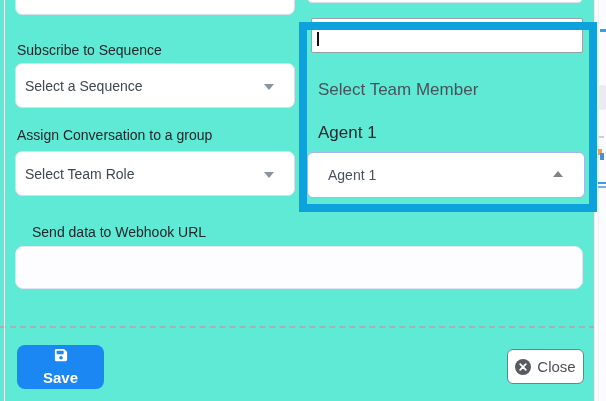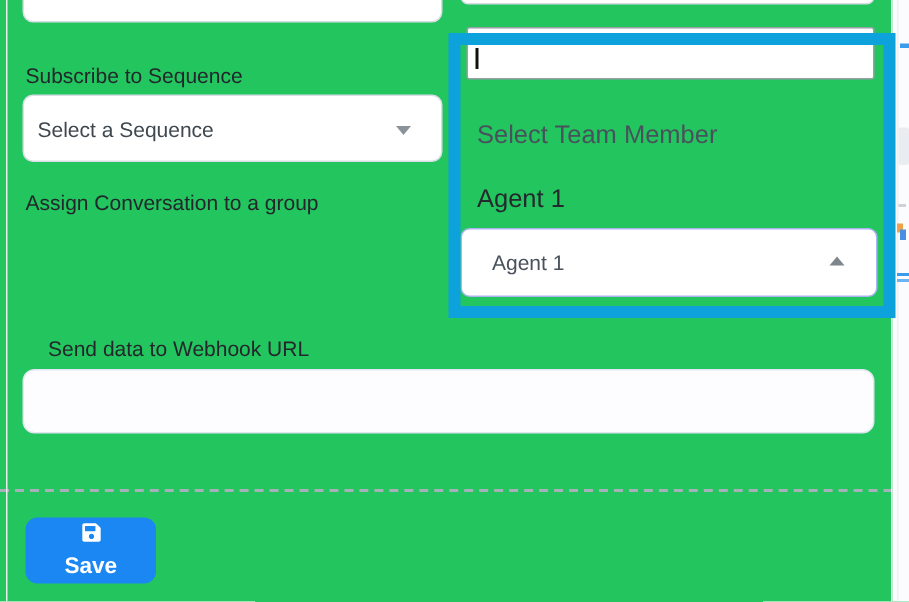--- a/index.html
+++ b/index.html
@@ -1,17 +1,17 @@
 <!DOCTYPE html>
 <html><head>
 <meta charset="utf-8">
 <style>
   html,body{margin:0;padding:0;background:#fff;}
   .screen{position:relative;width:606px;height:401px;overflow:hidden;
-    font-family:"Liberation Sans",sans-serif;background:#22c55e;color:#23272c;}
+    font-family:"Liberation Sans",sans-serif;background:#5eead4;color:#23272c;}
 
   .edge-line{position:absolute;top:0;width:1px;height:401px;background:#e9ebf0;z-index:1;}
 
   
   .box{position:absolute;background:#fff;border:1px solid #d8dde6;border-radius:7px;box-sizing:border-box;}
   .select-box{display:flex;align-items:center;padding-left:9px;font-size:14px;color:#3f474f;cursor:pointer;}
   .caret-down{position:absolute;right:20px;top:50%;margin-top:-2px;width:0;height:0;
     border-left:5px solid transparent;border-right:5px solid transparent;border-top:6px solid #8a929a;}
   .caret-up{position:absolute;right:21px;top:50%;margin-top:-4px;width:0;height:0;
     border-left:5px solid transparent;border-right:5px solid transparent;border-bottom:6px solid #7d858d;}
@@ -60,20 +60,24 @@
   <input class="box" style="left: 15px; top: -22px; width: 280px; height: 37px;" value="">
   <input class="box" style="left: 307px; top: -20px; width: 276px; height: 23px; border-radius: 5px;" value="">
 
   <div class="form-label" style="left:17px;top:42px;">Subscribe to Sequence</div>
   <div class="box select-box" style="left:15px;top:63px;width:280px;height:45px;">
     <span>Select a Sequence</span>
     <span class="caret-down"></span>
   </div>
 
   <div class="form-label" style="left:17px;top:127px;">Assign Conversation to a group</div>
+  <div class="box select-box" style="left:15px;top:151px;width:280px;height:45px;">
+    <span>Select Team Role</span>
+    <span class="caret-down"></span>
+  </div>
 
   <input class="search-input" value="" style="">
   <div class="text-cursor"></div>
 
   <div class="dd-option muted" style="top:80px;">Select Team Member</div>
   <div class="dd-option dark" style="top:123px;">Agent 1</div>
 
   <div class="member-select">
     <span>Agent 1</span>
     <span class="caret-up"></span>
@@ -88,20 +92,29 @@
 
   <button class="save-btn">
     <span style="display:flex;">
       <svg width="14" height="14" viewBox="0 0 448 512" fill="#ffffff" aria-hidden="true">
         <path d="M433.9 129.9l-83.9-83.9A48 48 0 0 0 316.1 32H48C21.5 32 0 53.5 0 80v352c0 26.5 21.5 48 48 48h352c26.5 0 48-21.5 48-48V163.9a48 48 0 0 0-14.1-34zM224 416c-35.3 0-64-28.7-64-64 0-35.3 28.7-64 64-64s64 28.7 64 64c0 35.3-28.7 64-64 64zm96-304.5V212c0 6.6-5.4 12-12 12H76c-6.6 0-12-5.4-12-12V108c0-6.6 5.4-12 12-12h228.5c3.2 0 6.2 1.3 8.5 3.5l3.5 3.5c2.2 2.3 3.5 5.3 3.5 8.5z"></path>
       </svg>
     </span>
     <span>Save</span>
   </button>
 
+  <button class="close-btn">
+    <span style="display:flex;">
+      <svg width="16" height="16" viewBox="0 0 16 16" aria-hidden="true">
+        <circle cx="8" cy="8" r="8" fill="#565b61"></circle>
+        <path d="M5.2 5.2 L10.8 10.8 M10.8 5.2 L5.2 10.8" stroke="#ffffff" stroke-width="1.8" stroke-linecap="round"></path>
+      </svg>
+    </span>
+    <span>Close</span>
+  </button>
 
   <div class="right-strip">
     <div class="vline"></div>
     <div class="rs" style="left:5px;top:29px;width:6px;height:3px;background:#3b9ced;"></div>
     <div class="rs" style="left:4px;top:85px;width:7px;height:25px;background:#e9edf1;border-radius:2px;"></div>
     <div class="rs" style="left:4px;top:136px;width:5px;height:2px;background:#ccd2d8;"></div>
     <div class="rs" style="left:3px;top:149px;width:4px;height:6px;background:#f0a24a;"></div>
     <div class="rs" style="left:5px;top:153px;width:4px;height:7px;background:#4a90e2;"></div>
     <div class="rs" style="left:3px;top:182px;width:8px;height:2px;background:#3b9ced;"></div>
     <div class="rs" style="left:3px;top:186px;width:8px;height:2px;background:#6db3f2;"></div>

